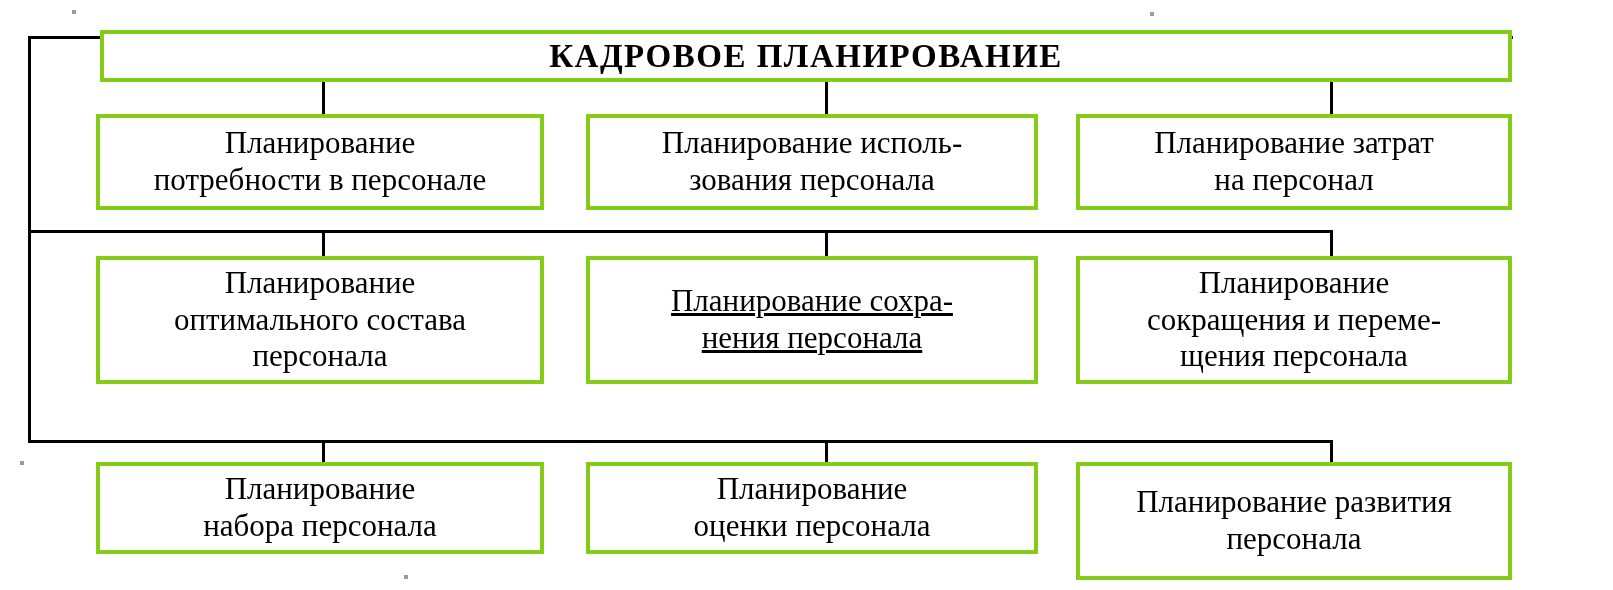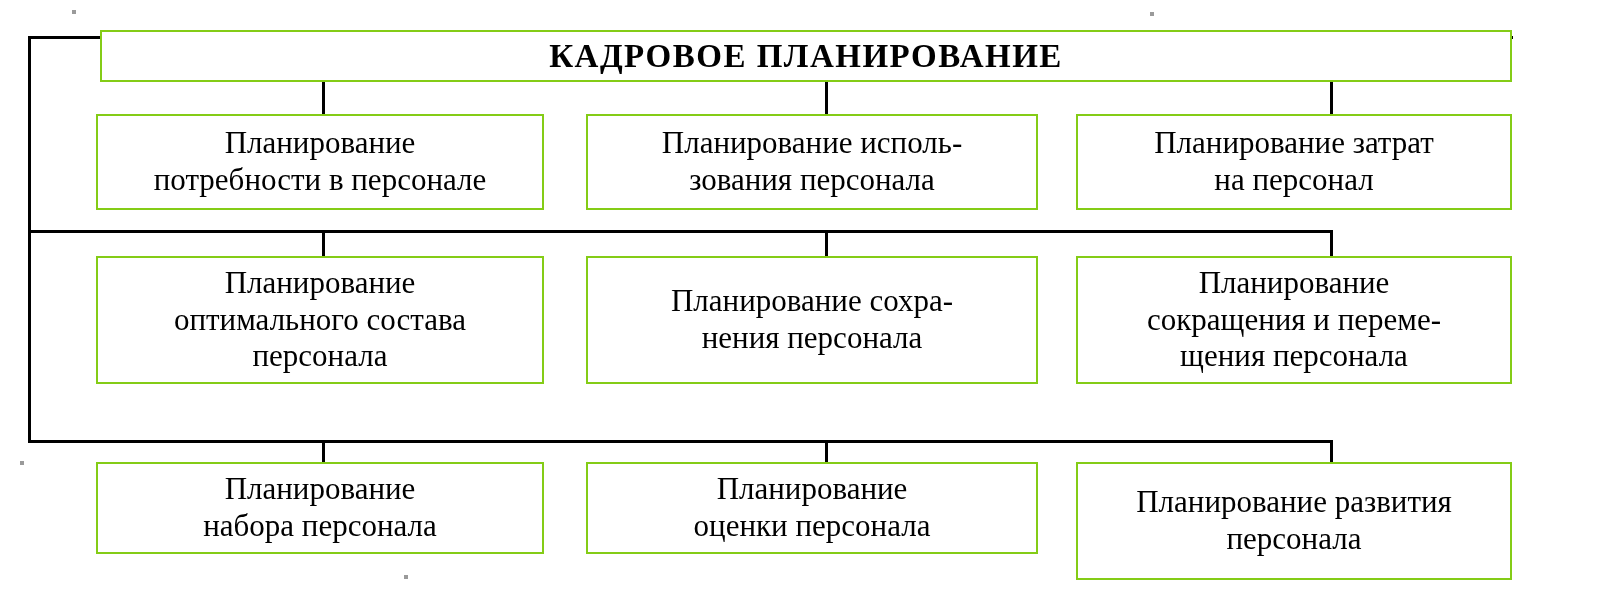--- a/index.html
+++ b/index.html
@@ -14,21 +14,21 @@
   #diagram {
     position: relative;
     width: 1613px;
     height: 590px;
     background: #ffffff;
     overflow: hidden;
   }
   .box {
     position: absolute;
     box-sizing: border-box;
-    border: 2px solid #84cc16;
+    border: 4px solid #84cc16;
     background: #ffffff;
     display: flex;
     align-items: center;
     justify-content: center;
     text-align: center;
     line-height: 1.18;
     padding: 2px 18px;
     font-size: 31px;
     z-index: 3;
   }
@@ -100,21 +100,21 @@
     <span>Планирование исполь-
 зования персонала</span>
   </div>
 
   <div class="box" style="left:96px; top:256px; width:448px; height:128px; white-space:pre-line;">
     <span>Планирование
 оптимального состава
 персонала</span>
   </div>
 
-  <div class="box" style="left:586px; top:256px; width:452px; height:128px; white-space:pre-line;">
+  <div class="box" style="left:586px; top:256px; width:452px; height:128px; white-space:pre-line;text-decoration:underline;">
     <span>Планирование сохра-
 нения персонала</span>
   </div>
 
   <div class="box" style="left:1076px; top:256px; width:436px; height:128px; white-space:pre-line;">
     <span>Планирование
 сокращения и переме-
 щения персонала</span>
   </div>
 

